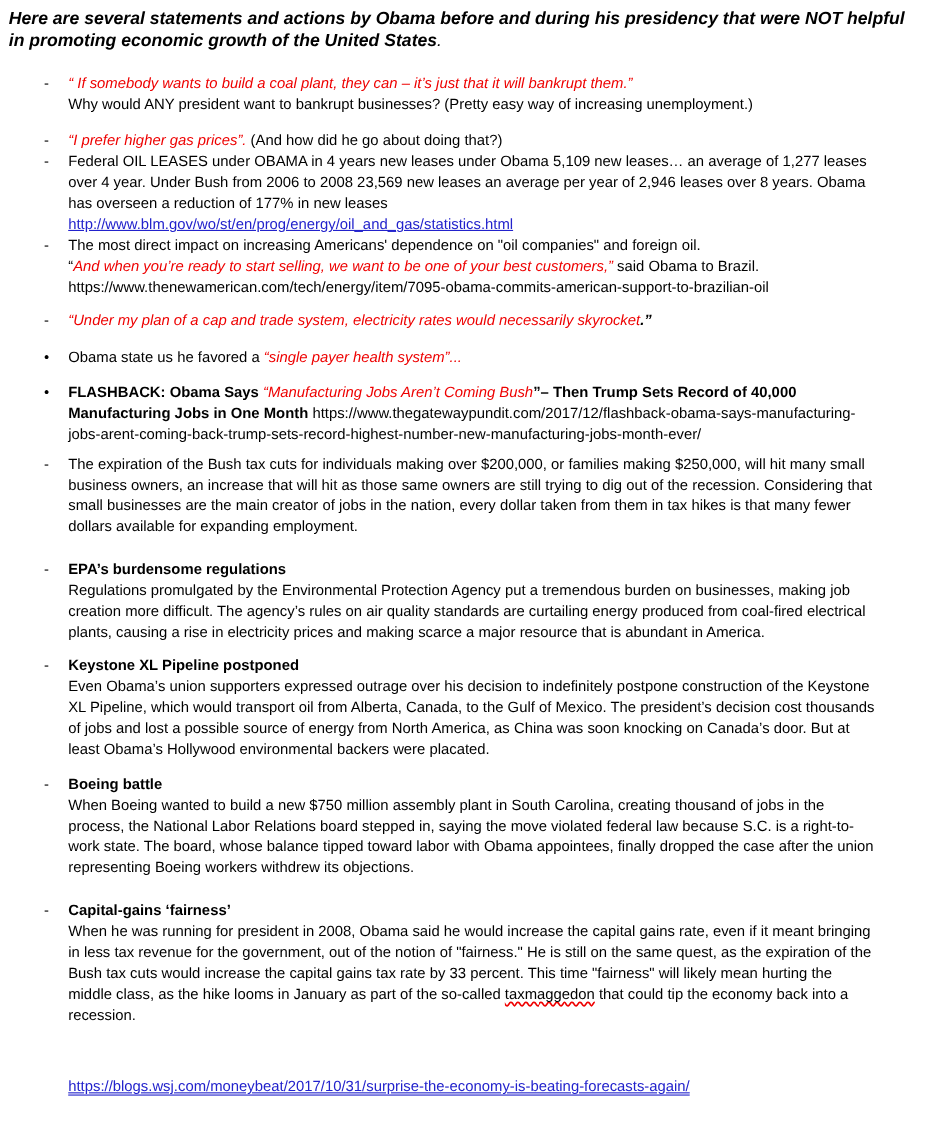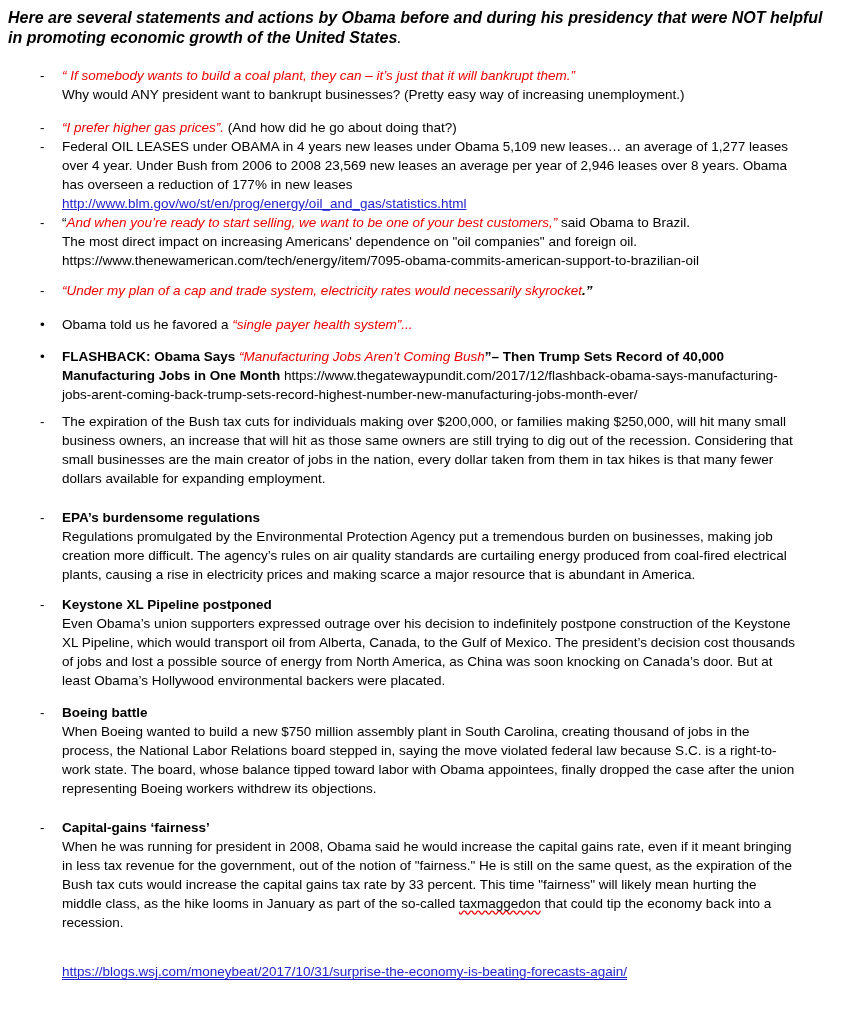--- a/index.html
+++ b/index.html
@@ -28,21 +28,21 @@
   .bi { font-weight:bold; font-style:italic; }
   .link {
     color:var(--blue); text-decoration:underline; cursor:pointer;
     text-decoration-color:var(--blue);
   }
   .misspell {
     text-decoration:underline; text-decoration-style:wavy;
     text-decoration-color:var(--red); text-underline-offset:2px;
     text-decoration-skip-ink:none;
   }
-  .footer-row { padding-left:54px; margin-top:30px; }
+  .footer-row { padding-left:54px; margin-top:46px; }
   .footer-row .link { border-bottom:1.5px solid var(--blue); }
 </style>
 </head>
 <body style="background: rgb(255, 255, 255);">
 
 <div class="page">
 
   <div class="title"><span>Here are several statements and actions by Obama before and during his presidency that were NOT helpful in promoting economic growth of the United States</span><span class="reg">.</span></div>
 
   <div class="item mb14">
@@ -64,37 +64,37 @@
     <span class="marker">-</span>
     <div class="content">
       <div><span> Federal OIL LEASES under OBAMA in 4 years new leases under Obama 5,109 new leases… an average of 1,277 leases over 4 year.  Under Bush from 2006 to 2008 23,569 new leases an average per year of 2,946 leases over 8 years.  Obama has overseen a reduction of 177% in new leases</span></div>
       <div><a class="link">http://www.blm.gov/wo/st/en/prog/energy/oil_and_gas/statistics.html</a></div>
     </div>
   </div>
 
   <div class="item mb11">
     <span class="marker">-</span>
     <div class="content">
+      <div><span>The most direct impact on increasing Americans' dependence on "oil companies" and foreign oil.</span></div>
       <div><span>“</span><span class="red">And when you’re ready to start selling, we want to be one of your best customers,”</span><span> said Obama to Brazil.</span></div>
-      <div><span>The most direct impact on increasing Americans' dependence on "oil companies" and foreign oil.</span></div>
       <div><span>https://www.thenewamerican.com/tech/energy/item/7095-obama-commits-american-support-to-brazilian-oil</span></div>
     </div>
   </div>
 
   <div class="item mb15">
     <span class="marker">-</span>
     <div class="content">
       <div><span class="red">“Under my plan of a cap and trade system, electricity rates would necessarily skyrocket</span><span class="bi">.”</span></div>
     </div>
   </div>
 
   <div class="item mb13">
     <span class="marker">•</span>
     <div class="content">
-      <div><span>Obama told us he favored a </span><span class="red">“single payer health system”...</span></div>
+      <div><span>Obama state us he favored a </span><span class="red">“single payer health system”...</span></div>
     </div>
   </div>
 
   <div class="item mb8">
     <span class="marker">•</span>
     <div class="content">
       <div><span class="b">FLASHBACK: Obama Says </span><span class="red">“Manufacturing Jobs Aren’t Coming Bush</span><span class="b">”– Then Trump Sets Record of 40,000 Manufacturing Jobs in One Month </span><span>https://www.thegatewaypundit.com/2017/12/flashback-obama-says-manufacturing-jobs-arent-coming-back-trump-sets-record-highest-number-new-manufacturing-jobs-month-ever/</span></div>
     </div>
   </div>
 

